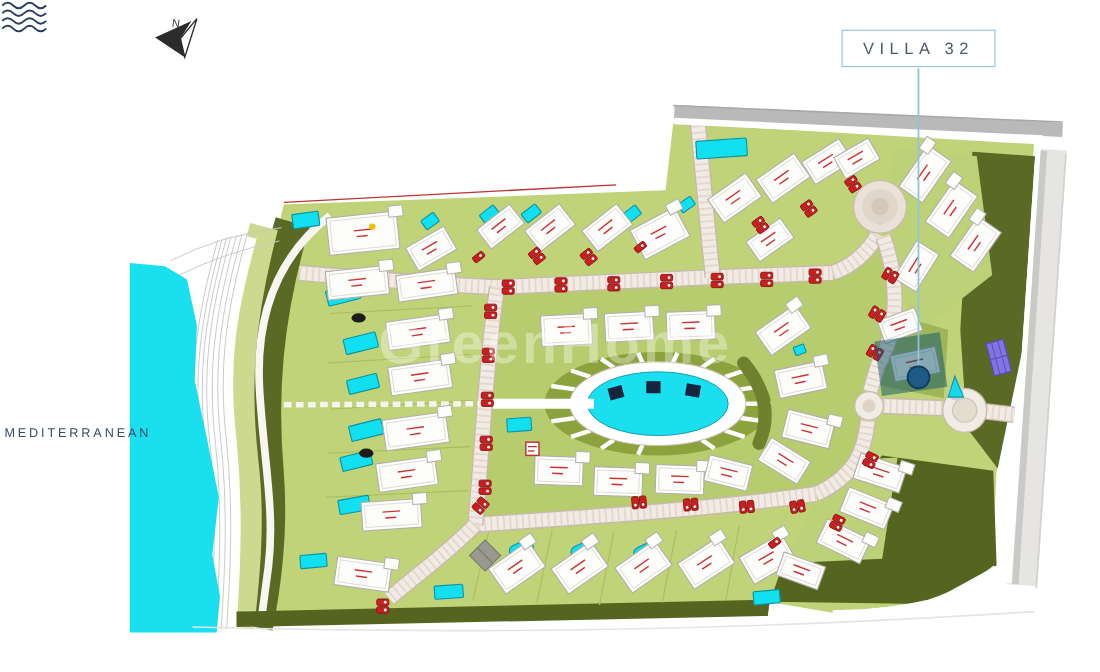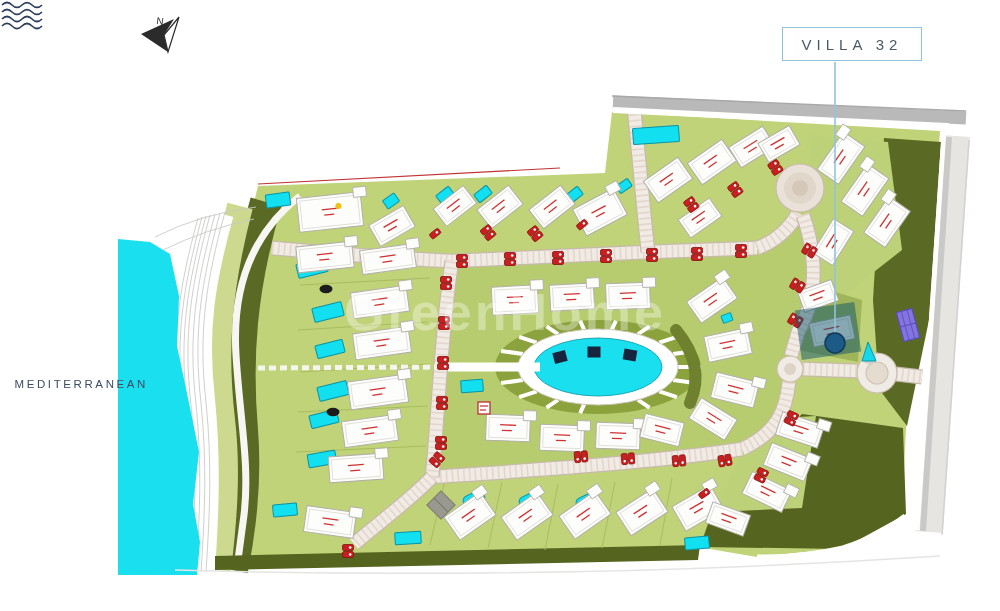--- a/index.html
+++ b/index.html
@@ -2,22 +2,22 @@
 <html><head>
 <meta charset="utf-8">
 <style>
   html,body{margin:0;padding:0;background:#fff;}
   .stage{position:relative;width:1000px;height:611px;background:#ffffff;overflow:hidden;
          font-family:"Liberation Sans",sans-serif;}
   .stage svg{position:absolute;left:0;top:0;}
   .callout-box{position:absolute;left:765px;top:27px;width:140px;height:34px;
     background:#ffffff;border:1.5px solid #8ec2db;box-sizing:border-box;
     display:flex;align-items:center;justify-content:center;
-    font-size:15px;letter-spacing:5px;color:#4c5a66;z-index:30;margin-left:17px;}
-  .sea-label{position:absolute;left:4px;top:376px;width:144px;text-align:right;
+    font-size:15px;letter-spacing:5px;color:#4c5a66;z-index:30;}
+  .sea-label{position:absolute;left:4px;top:386px;width:144px;text-align:left;
     font-size:11.5px;letter-spacing:2.6px;color:#3c4c63;line-height:17px;z-index:30;}
   .waves{position:absolute;left:55px;top:348px;z-index:30;}
 </style>
 </head>
 <body>
 
 <div class="stage">
 
   <svg id="plan" width="1000" height="611" viewBox="0 0 1000 611">
 

